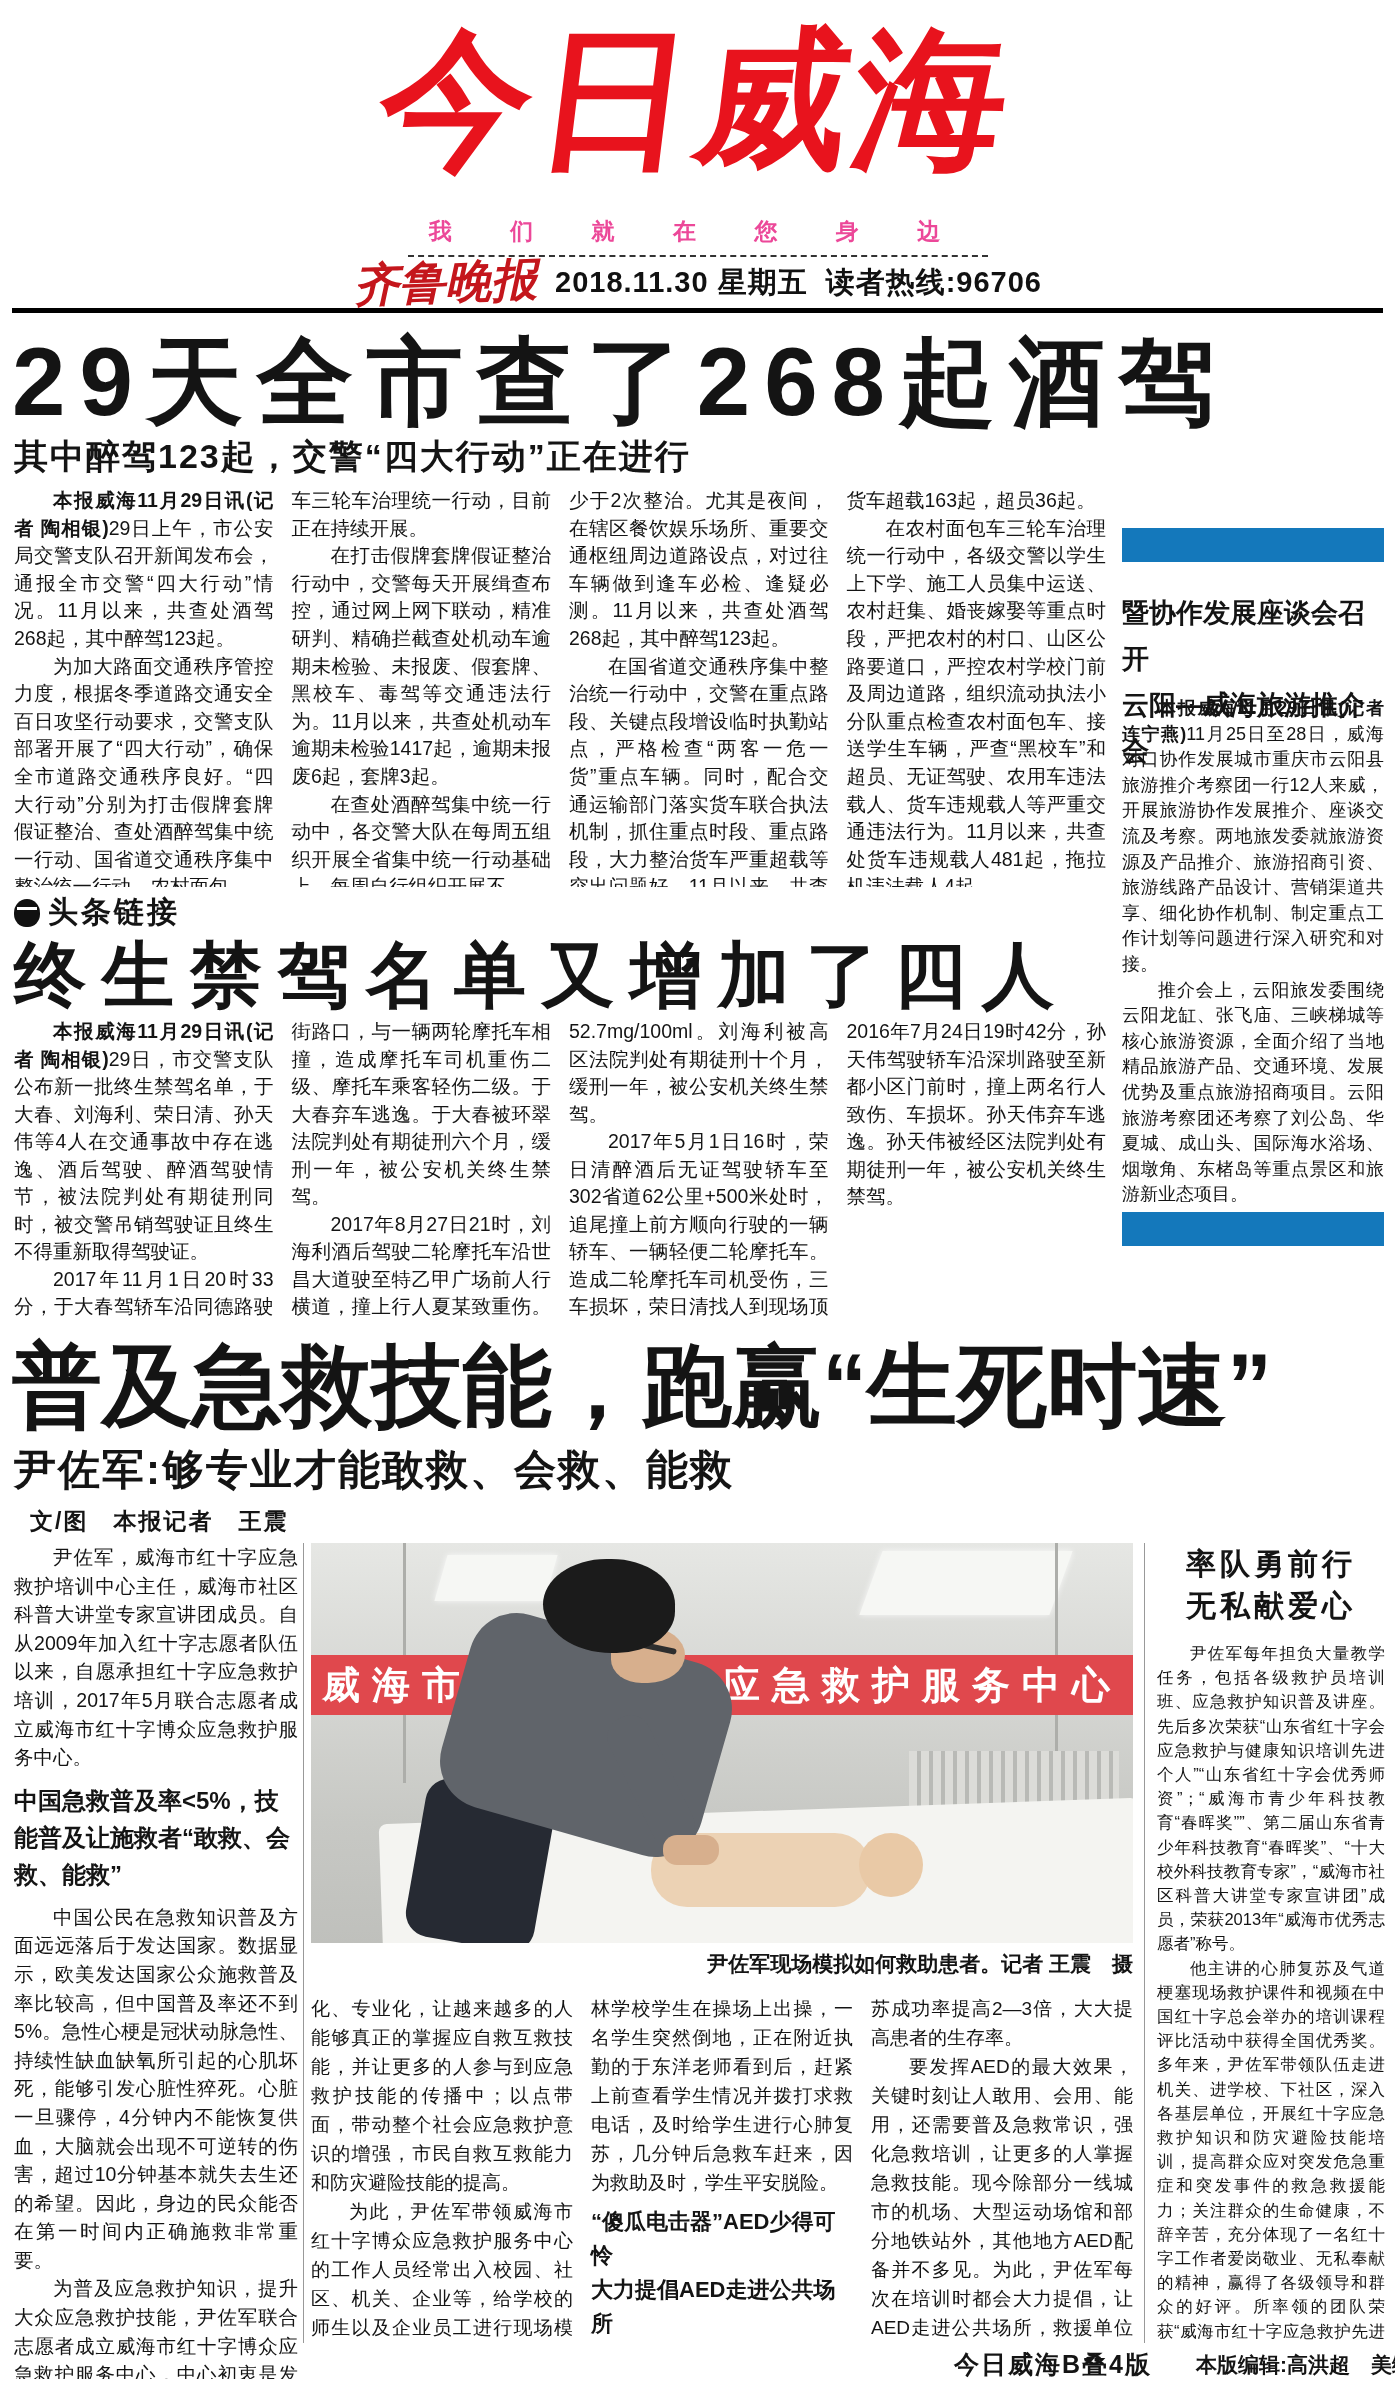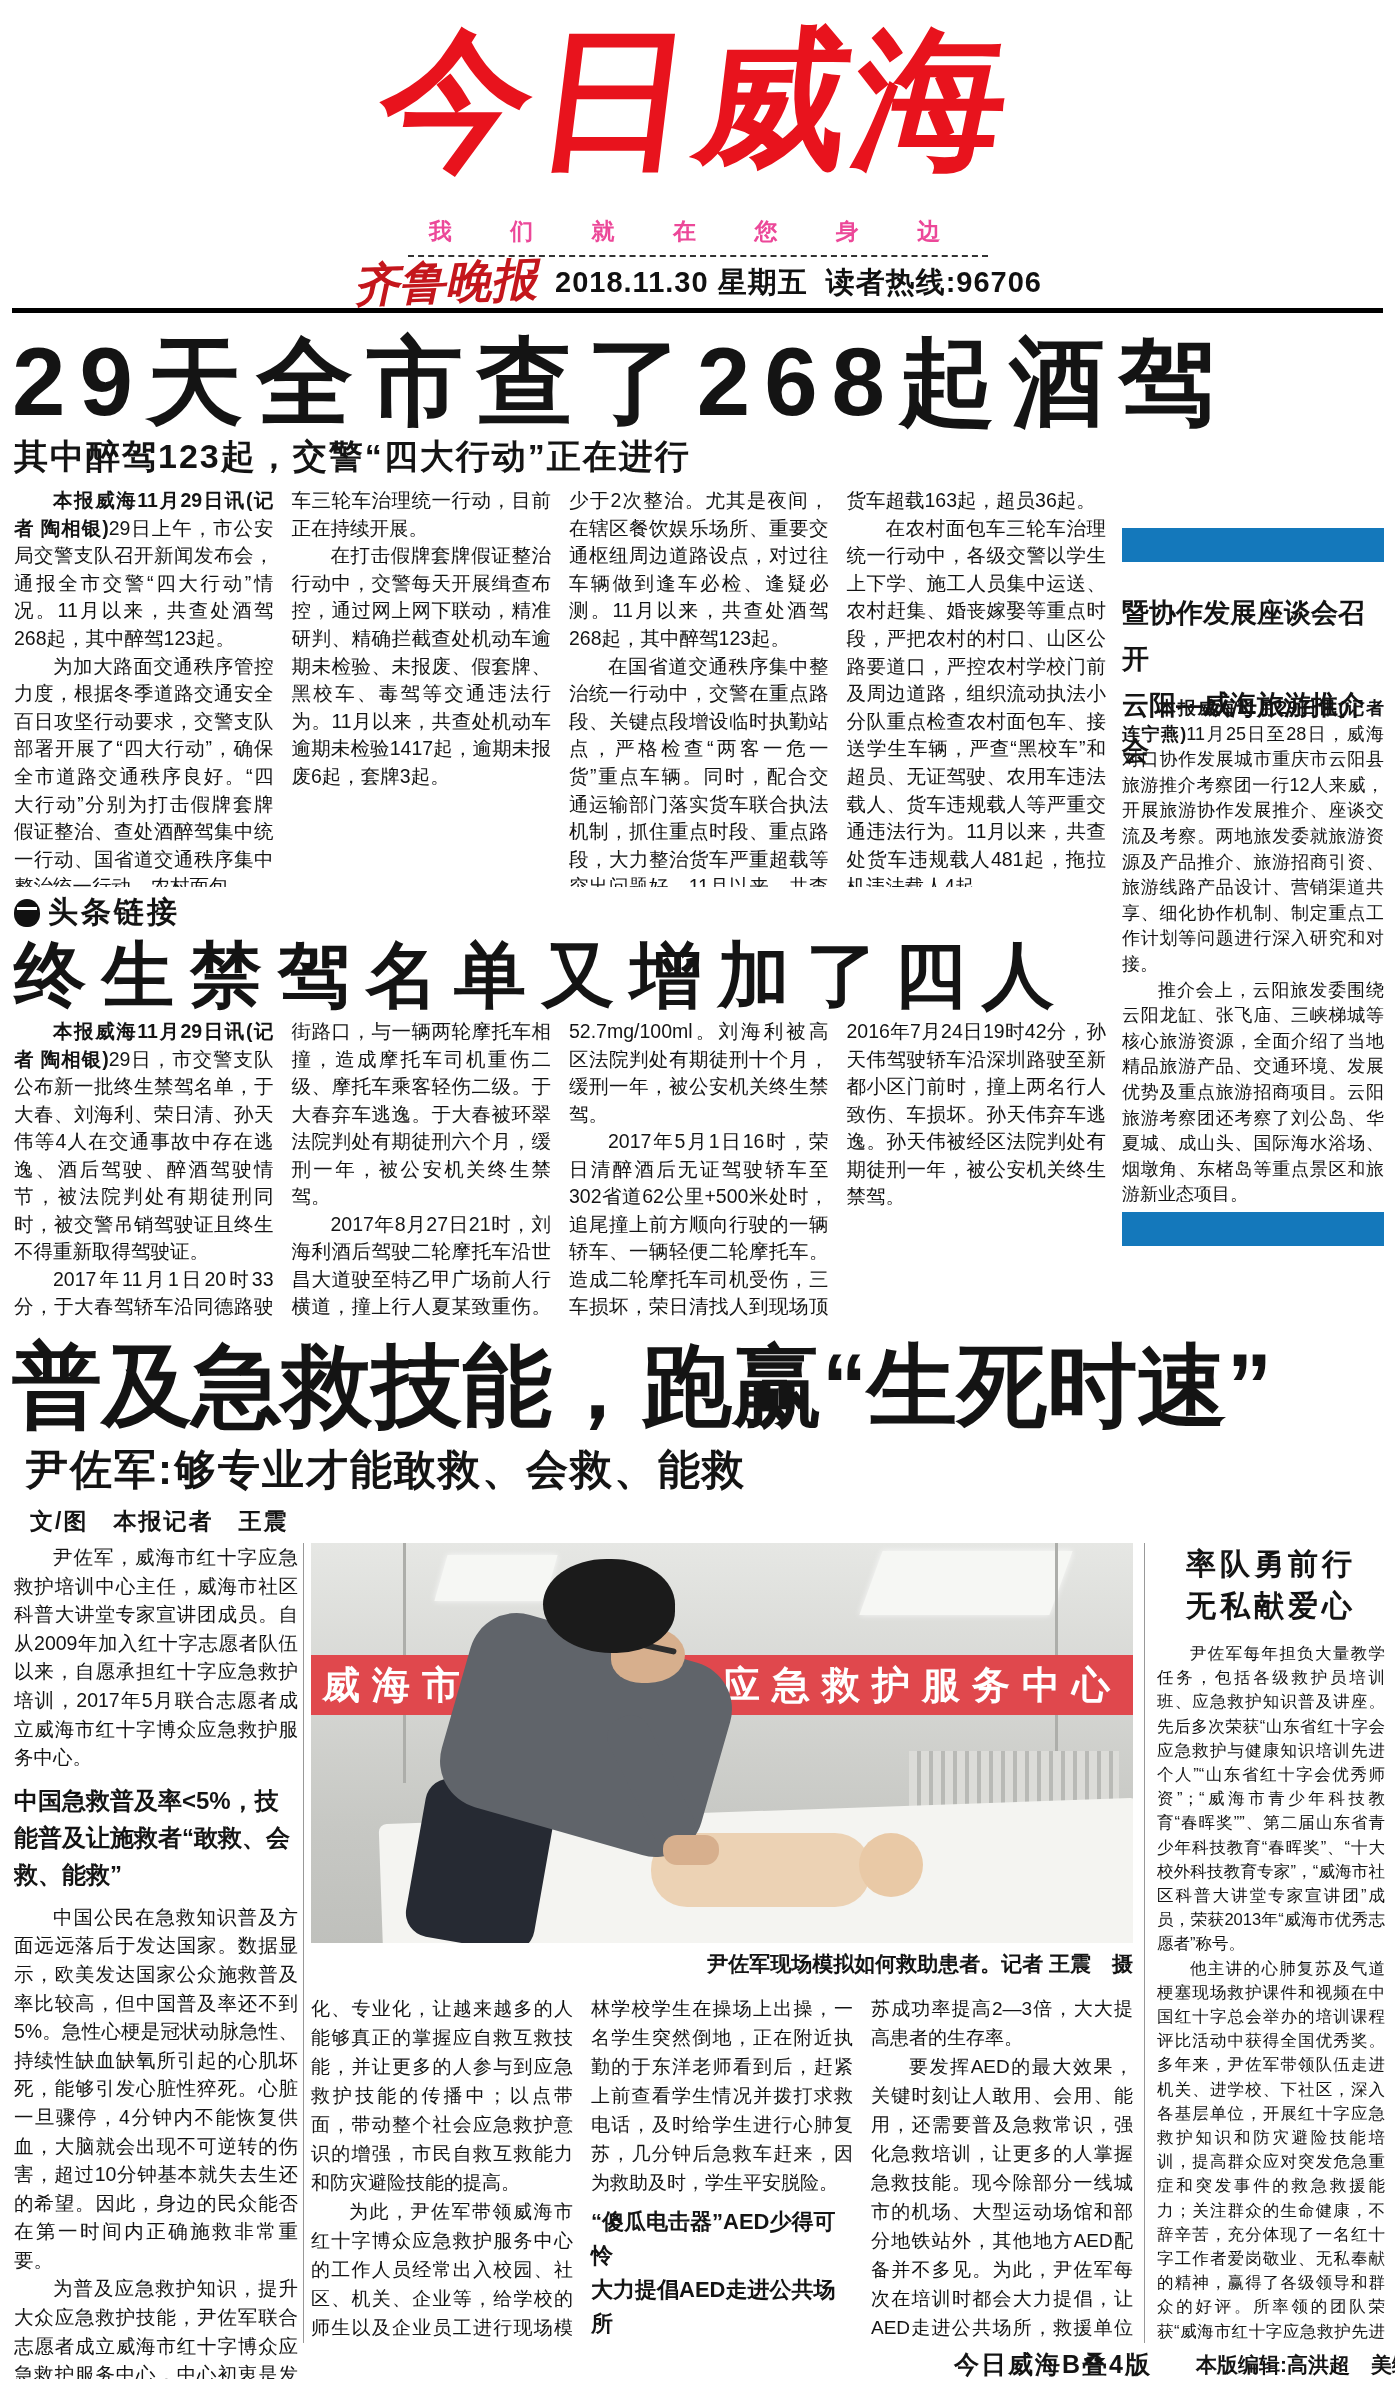--- a/index.html
+++ b/index.html
@@ -16,21 +16,21 @@
   .brand{font-family:"Liberation Serif","DejaVu Serif",serif;font-style:italic;font-weight:900;
         font-size:46px;color:#c4161c;transform:rotate(-2deg);}
   .dateline{font-size:29px;font-weight:700;color:#111;letter-spacing:1px;}
   .rule{left:12px;width:1371px;top:308px;height:5px;background:#000;}
   
   .h1{left:12px;top:332px;width:1380px;font-size:96px;font-weight:900;letter-spacing:14px;
       line-height:1.05;white-space:nowrap;}
   .h1sub{left:14px;top:434px;font-size:34px;font-weight:600;letter-spacing:2px;}
   .h2{left:14px;top:928px;font-size:72px;font-weight:900;letter-spacing:16px;white-space:nowrap;}
   .h3{left:12px;top:1326px;font-size:90px;font-weight:900;letter-spacing:0px;white-space:nowrap;}
-  .h3sub{left:14px;top:1442px;font-size:42px;font-weight:800;letter-spacing:2px;margin-left:12px;}
+  .h3sub{left:14px;top:1442px;font-size:42px;font-weight:800;letter-spacing:2px;}
   .byline{left:30px;top:1506px;font-size:23px;font-weight:700;letter-spacing:2px;}
   
   .cols{display:grid;column-gap:18px;overflow:hidden;}
   .cols4{grid-template-columns:repeat(4,1fr);}
   .cols3{grid-template-columns:repeat(3,1fr);}
   .story1{left:14px;top:487px;width:1092px;height:400px;font-size:19.5px;line-height:27.6px;}
   .story2{left:14px;top:1018px;width:1092px;height:306px;font-size:19.5px;line-height:27.5px;}
   .cols p,.txt p{margin:0;text-indent:2em;text-align:justify;}
   .cont p:first-child{text-indent:0;}
   .lead{font-weight:900;}
@@ -96,20 +96,21 @@
 <div class="abs h1">29天全市查了268起酒驾</div>
 <div class="abs h1sub">其中醉驾123起，交警“四大行动”正在进行</div>
 <div class="abs cols cols4 story1">
   <div>
     <p><b class="lead">本报威海11月29日讯(记者 陶相银)</b><span>29日上午，市公安局交警支队召开新闻发布会，通报全市交警“四大行动”情况。11月以来，共查处酒驾268起，其中醉驾123起。</span></p>
     <p>为加大路面交通秩序管控力度，根据冬季道路交通安全百日攻坚行动要求，交警支队部署开展了“四大行动”，确保全市道路交通秩序良好。“四大行动”分别为打击假牌套牌假证整治、查处酒醉驾集中统一行动、国省道交通秩序集中整治统一行动、农村面包</p>
   </div>
   <div class="cont">
       <p>车三轮车治理统一行动，目前正在持续开展。</p>
       <p>在打击假牌套牌假证整治行动中，交警每天开展缉查布控，通过网上网下联动，精准研判、精确拦截查处机动车逾期未检验、未报废、假套牌、黑校车、毒驾等交通违法行为。11月以来，共查处机动车逾期未检验1417起，逾期未报废6起，套牌3起。</p>
+      <p>在查处酒醉驾集中统一行动中，各交警大队在每周五组织开展全省集中统一行动基础上，每周自行组织开展不</p>
     </div>
   <div class="cont">
       <p>少于2次整治。尤其是夜间，在辖区餐饮娱乐场所、重要交通枢纽周边道路设点，对过往车辆做到逢车必检、逢疑必测。11月以来，共查处酒驾268起，其中醉驾123起。</p>
       <p>在国省道交通秩序集中整治统一行动中，交警在重点路段、关键点段增设临时执勤站点，严格检查“两客一危一货”重点车辆。同时，配合交通运输部门落实货车联合执法机制，抓住重点时段、重点路段，大力整治货车严重超载等突出问题好。11月以来，共查处</p>
     </div>
   <div class="cont">
       <p>货车超载163起，超员36起。</p>
       <p>在农村面包车三轮车治理统一行动中，各级交警以学生上下学、施工人员集中运送、农村赶集、婚丧嫁娶等重点时段，严把农村的村口、山区公路要道口，严控农村学校门前及周边道路，组织流动执法小分队重点检查农村面包车、接送学生车辆，严查“黑校车”和超员、无证驾驶、农用车违法载人、货车违规载人等严重交通违法行为。11月以来，共查处货车违规载人481起，拖拉机违法载人4起。</p>
     </div>
 </div>

